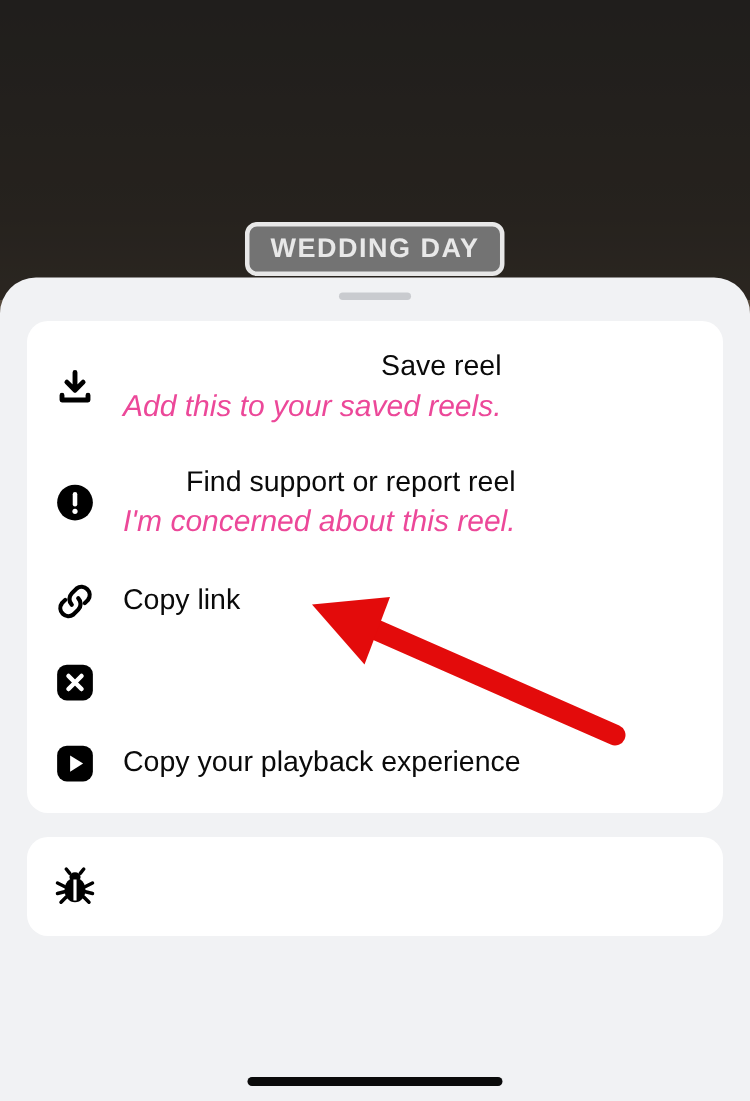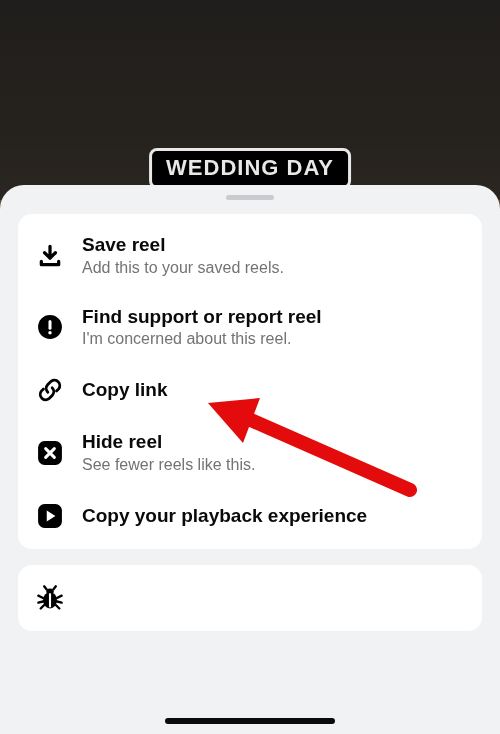--- a/index.html
+++ b/index.html
@@ -21,27 +21,27 @@
     .bg-dark {
       position:absolute;
       top:0;left:0;width:500px;height:200px;
       background: rgba(15,15,15,0.6);
     }
     .badge {
       position: absolute;
       top: 148px;
       left: 50%;
       transform: translateX(-50%);
-      background: #000000;
+      background: #737373;
       border: 3px solid #e8e8e8;
       border-radius: 8px;
       padding: 4px 14px 5px 14px;
       color: #e8e8e8;
       font-weight: 800;
-      font-size: 22px;
+      font-size: 18px;
       letter-spacing: 1px;
       white-space: nowrap;
     }
     .sheet {
       position: absolute;
       top: 185px;
       left: 0;
       width: 500px;
       height: 549px;
       background: #f1f2f4;
@@ -76,29 +76,31 @@
       display: flex;
       align-items: center;
       justify-content: center;
     }
     .text-col {
       display: flex;
       flex-direction: column;
     }
     .title {
       font-size: 19px;
-      font-weight: 700;
+      font-weight: 400;
       color: #0a0a0a;
       line-height: 1.25;
+      text-align: right;
     }
     .subtitle {
-      font-size: 16px;
-      color: #737373;
+      font-size: 20px;
+      color: #ec4899;
       line-height: 1.3;
       margin-top: 1px;
+      font-style: italic;
     }
     .home-indicator {
       position: absolute;
       bottom: 10px;
       left: 50%;
       transform: translateX(-50%);
       width: 170px;
       height: 6px;
       background: #0a0a0a;
       border-radius: 4px;
@@ -164,24 +166,20 @@
       </div>
     </div>
 
     <div class="item">
       <span class="icon">
         <svg width="26" height="26" viewBox="0 0 24 24">
           <rect x="1" y="1" width="22" height="22" rx="6" fill="#000"></rect>
           <path d="M8 8 L16 16 M16 8 L8 16" stroke="#fff" stroke-width="2.8" stroke-linecap="round"></path>
         </svg>
       </span>
-      <div class="text-col">
-        <span class="title">Hide reel</span>
-        <span class="subtitle">See fewer reels like this.</span>
-      </div>
     </div>
 
     <div class="item">
       <span class="icon">
         <svg width="26" height="26" viewBox="0 0 24 24">
           <rect x="1" y="1" width="22" height="22" rx="6" fill="#000"></rect>
           <path d="M9 7 L17 12 L9 17 Z" fill="#fff"></path>
         </svg>
       </span>
       <div class="text-col">

